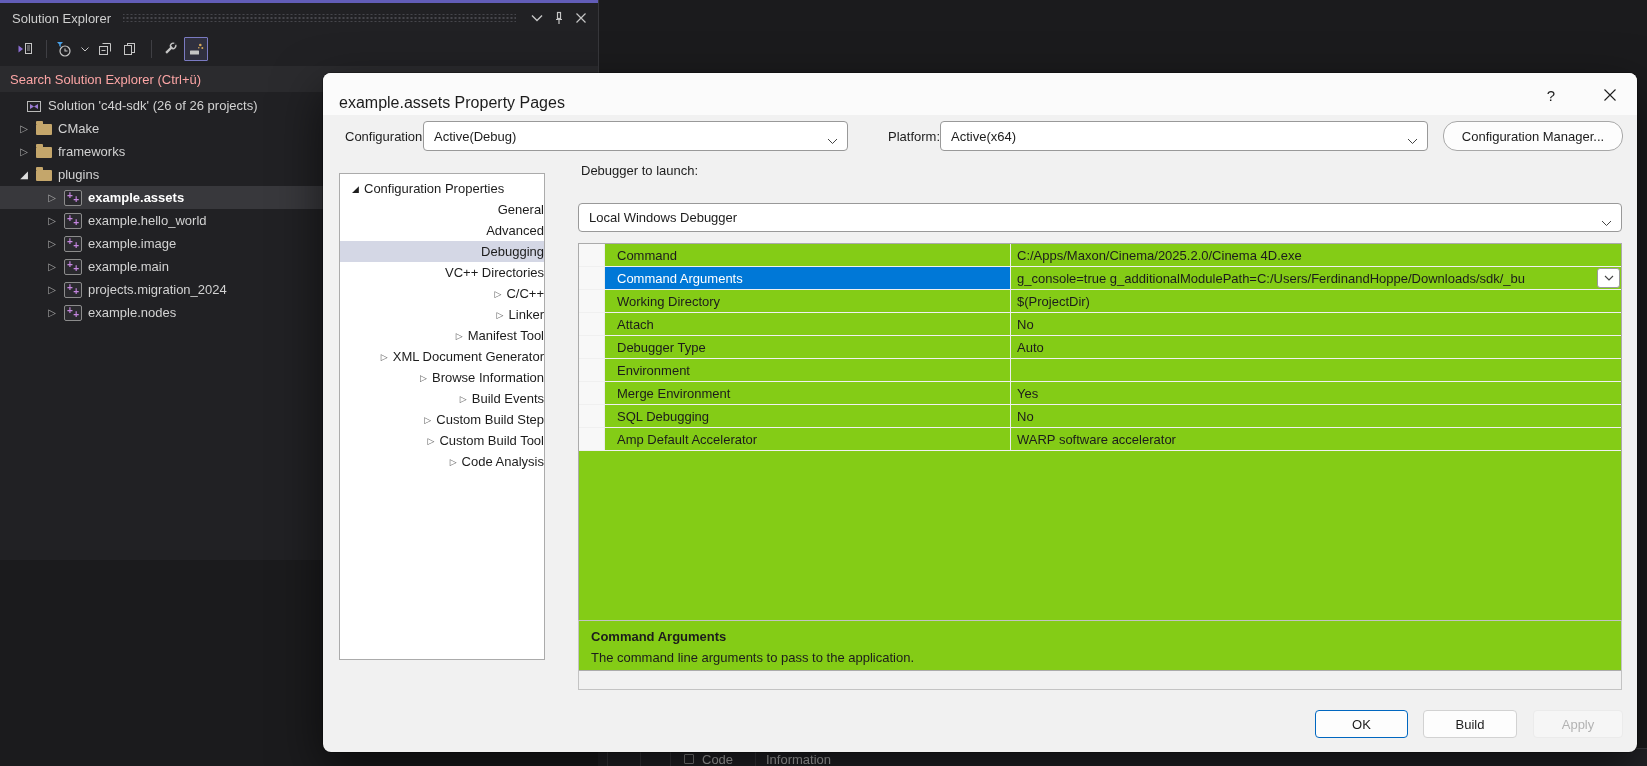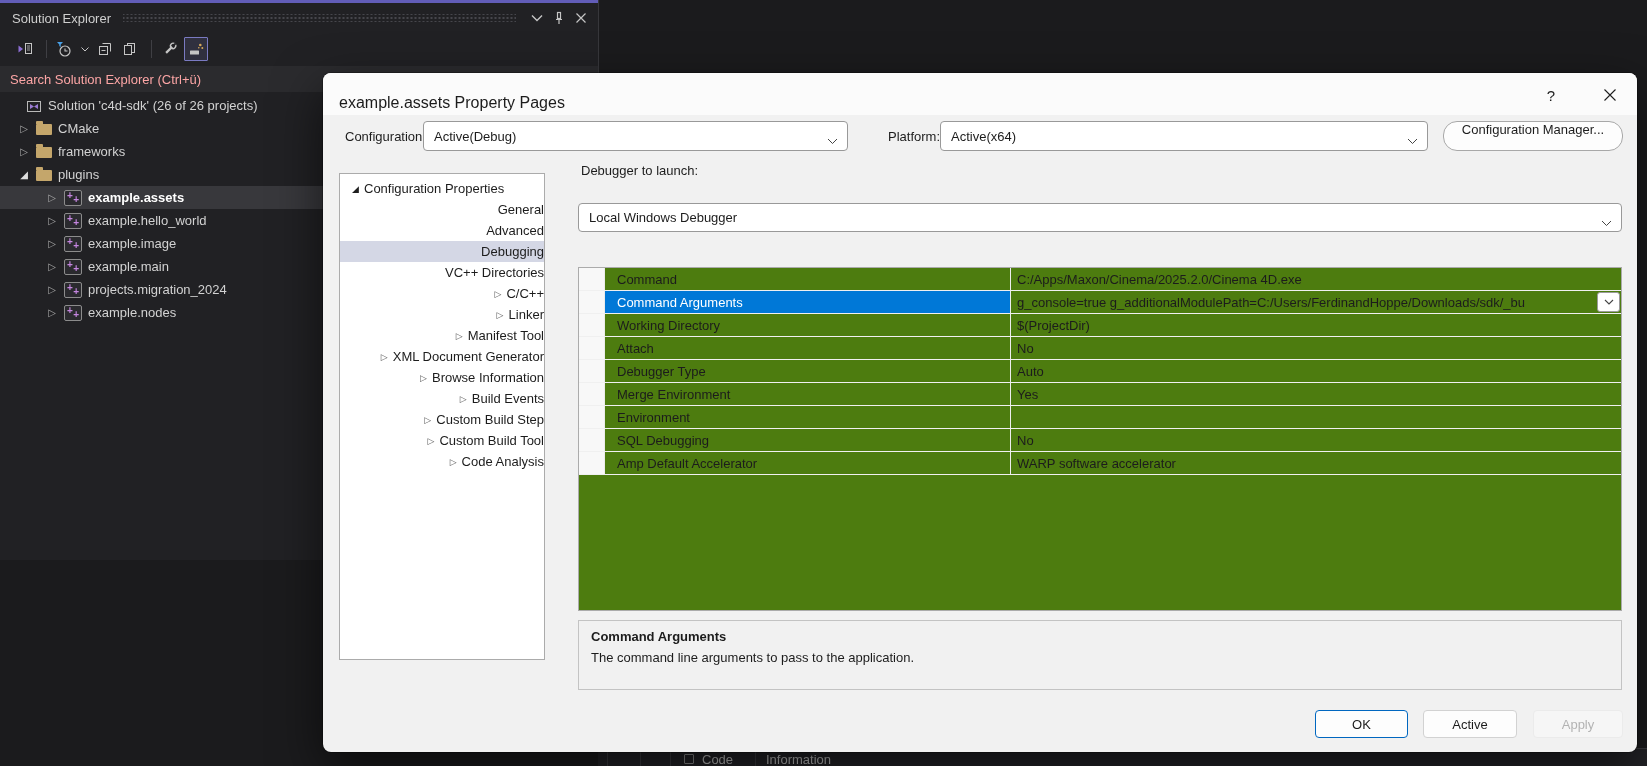--- a/index.html
+++ b/index.html
@@ -54,35 +54,35 @@
   #dlg-title{position:absolute;left:16px;top:13px;font-size:16px;color:#1c1c1c;white-space:nowrap;margin-top:8px;}
   .cap-btn{position:absolute;top:9px;height:26px;display:flex;align-items:center;justify-content:center;cursor:default;}
   #dlg-help{left:1215px;width:26px;font-size:15px;color:#1c1c1c;}
   #dlg-close{left:1272px;width:30px;}
 
   .fld-label{position:absolute;white-space:nowrap;color:#1c1c1c;}
   .combo{position:absolute;background:#ffffff;border:1px solid #999999;border-radius:4px;
          display:flex;align-items:center;box-sizing:border-box;padding:0 26px 0 10px;white-space:nowrap;overflow:hidden;}
   .combo .chev{position:absolute;right:9px;top:50%;margin-top:-3px;}
   .push-btn{position:absolute;background:#fdfdfd;border:1px solid #a8a8a8;border-radius:14px;
-            display:flex;justify-content:center;box-sizing:border-box;white-space:nowrap;cursor:default;}
+            display:flex;align-items:center;justify-content:center;box-sizing:border-box;white-space:nowrap;cursor:default;}
 
   #dlg-tree{position:absolute;left:16px;top:100px;width:206px;height:487px;background:#ffffff;
             border:1px solid #ababab;box-sizing:border-box;padding-top:4px;overflow:hidden;}
   .dt-row{height:21px;display:flex;align-items:center;font-size:13px;color:#1c1c1c;white-space:nowrap;cursor:default;}
   .dt-row .exp{width:17px;flex:0 0 17px;font-size:9px;color:#5a5a5a;}
   .dt-row .exp.open{color:#1e1e1e;}
   .dt-row.lvl1{padding-left:29px;justify-content:flex-end;}
   .dt-row.lvl0{padding-left:7px;}
   .dt-row.sel{background:#d4d7e5;}
 
   #dbg-label{position:absolute;left:258px;top:90px;}
   #dbg-combo{left:255px;top:130px;width:1044px;height:29px;}
 
-  #grid{position:absolute;left:255px;top:194px;width:1044px;height:344px;background:#4d7c0f;
+  #grid{position:absolute;left:255px;top:170px;width:1044px;height:428px;background:#84cc16;
         border:1px solid #ababab;box-sizing:border-box;overflow:hidden;}
   .pg-row{display:flex;height:23px;box-sizing:border-box;border-bottom:1px solid #f0f0f0;align-items:stretch;}
   .pg-gutter{flex:0 0 25px;background:#f8f8f8;border-right:1px solid #ececec;}
   .pg-name{flex:0 0 405px;display:flex;align-items:center;padding-left:12px;box-sizing:border-box;white-space:nowrap;overflow:hidden;}
   .pg-name.sel{background:#0078d7;color:#ffffff;}
   .pg-value{flex:1;display:flex;align-items:center;padding-left:6px;box-sizing:border-box;
             border-left:1px solid #ededed;white-space:nowrap;overflow:hidden;position:relative;}
   .pg-vtext{overflow:hidden;white-space:nowrap;}
   .pg-combo{position:absolute;right:1px;top:1px;width:23px;height:20px;background:#ffffff;border:1px solid #9a9a9a;
             border-radius:3px;display:flex;align-items:center;justify-content:center;box-sizing:border-box;}
@@ -405,30 +405,30 @@
         </div>
         <div class="pg-row">
           <span class="pg-gutter"></span>
           <span class="pg-name">Debugger Type</span>
           <span class="pg-value">
             <span class="pg-vtext">Auto</span>
           </span>
         </div>
         <div class="pg-row">
           <span class="pg-gutter"></span>
+          <span class="pg-name">Environment</span>
+          <span class="pg-value">
+            <span class="pg-vtext"></span>
+          </span>
+        </div>
+        <div class="pg-row">
+          <span class="pg-gutter"></span>
           <span class="pg-name">Merge Environment</span>
           <span class="pg-value">
             <span class="pg-vtext">Yes</span>
-          </span>
-        </div>
-        <div class="pg-row">
-          <span class="pg-gutter"></span>
-          <span class="pg-name">Environment</span>
-          <span class="pg-value">
-            <span class="pg-vtext"></span>
           </span>
         </div>
         <div class="pg-row">
           <span class="pg-gutter"></span>
           <span class="pg-name">SQL Debugging</span>
           <span class="pg-value">
             <span class="pg-vtext">No</span>
           </span>
         </div>
         <div class="pg-row">
@@ -439,17 +439,17 @@
           </span>
         </div>
       </div>
 
     <div id="desc-box">
       <div id="desc-title">Command Arguments</div>
       <div id="desc-text">The command line arguments to pass to the application.</div>
     </div>
 
     <div class="dlg-btn" id="btn-ok">OK</div>
-    <div class="dlg-btn" id="btn-cancel">Active</div>
+    <div class="dlg-btn" id="btn-cancel">Build</div>
     <div class="dlg-btn" id="btn-apply">Apply</div>
   </div>
 
 </div>
 
 </body></html>

